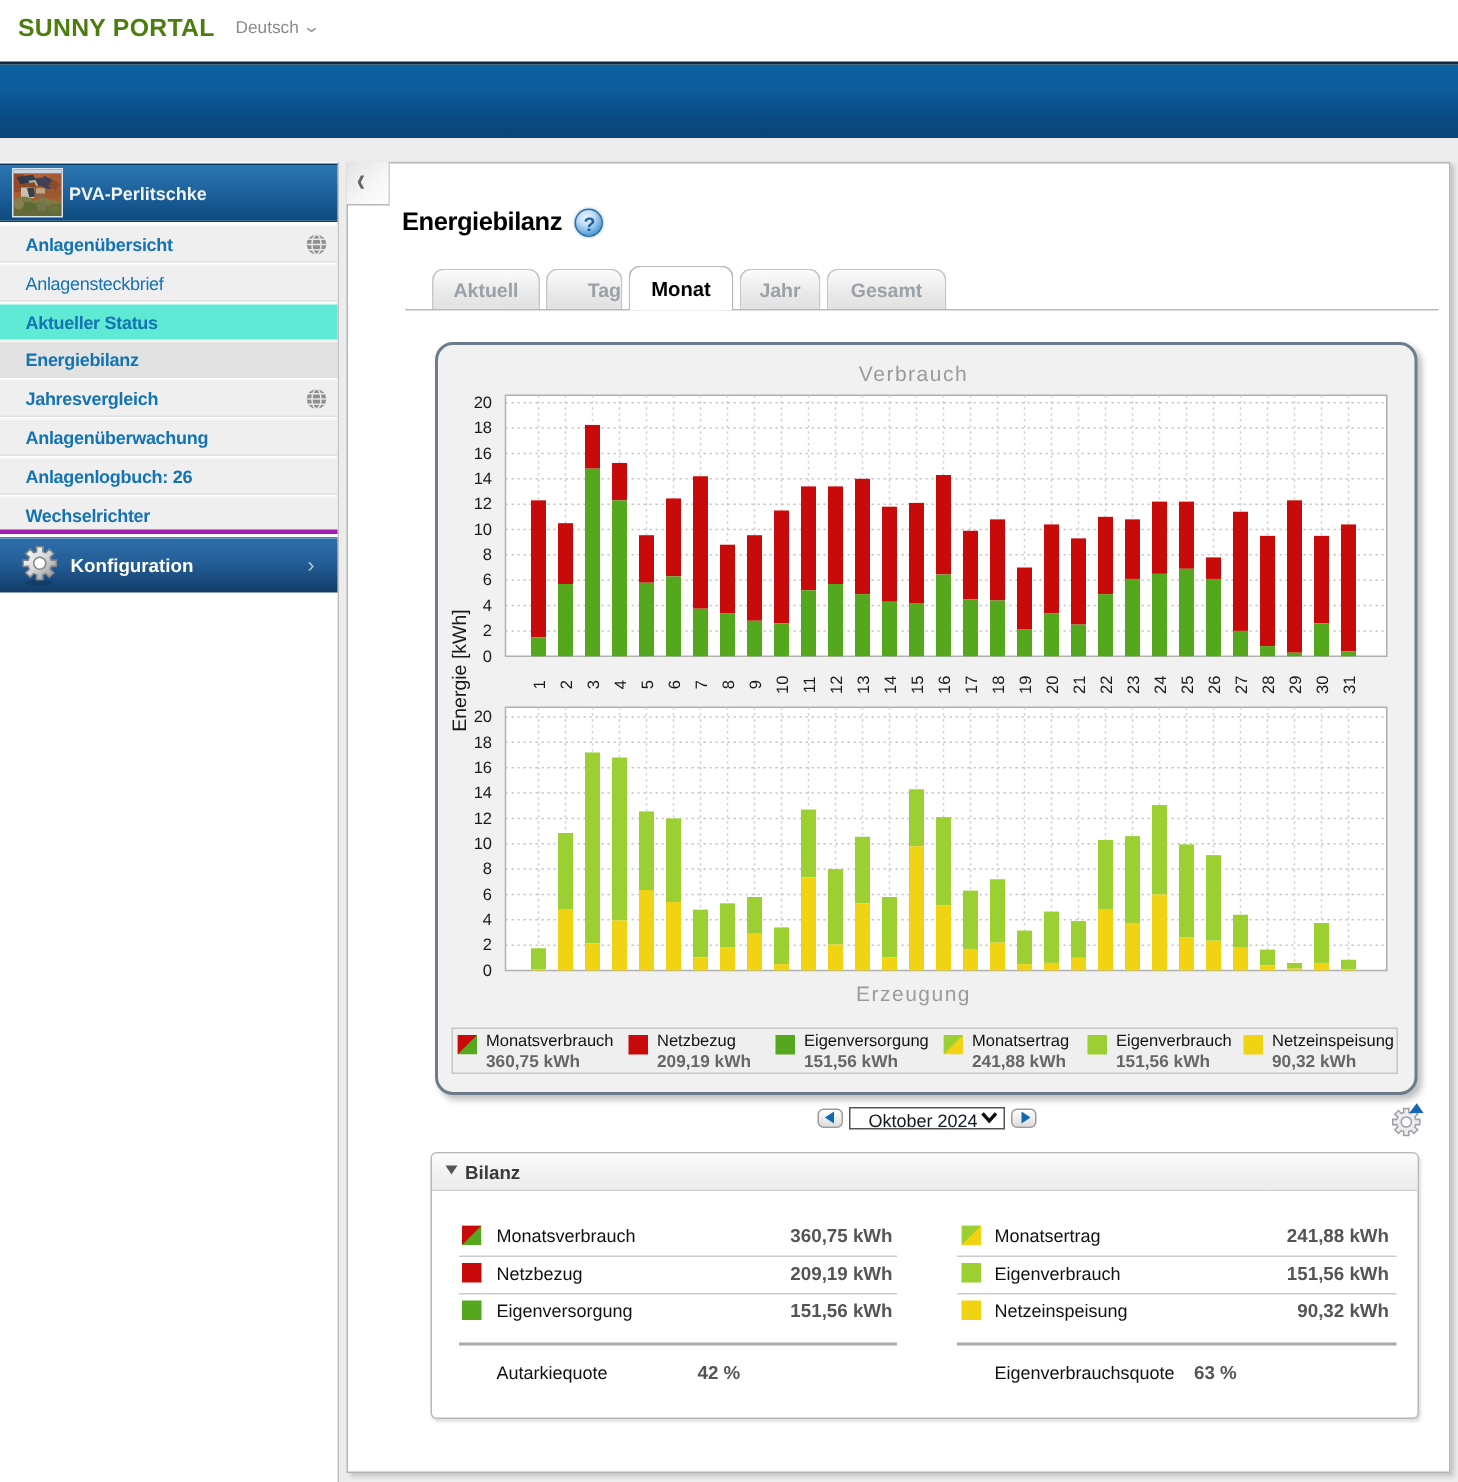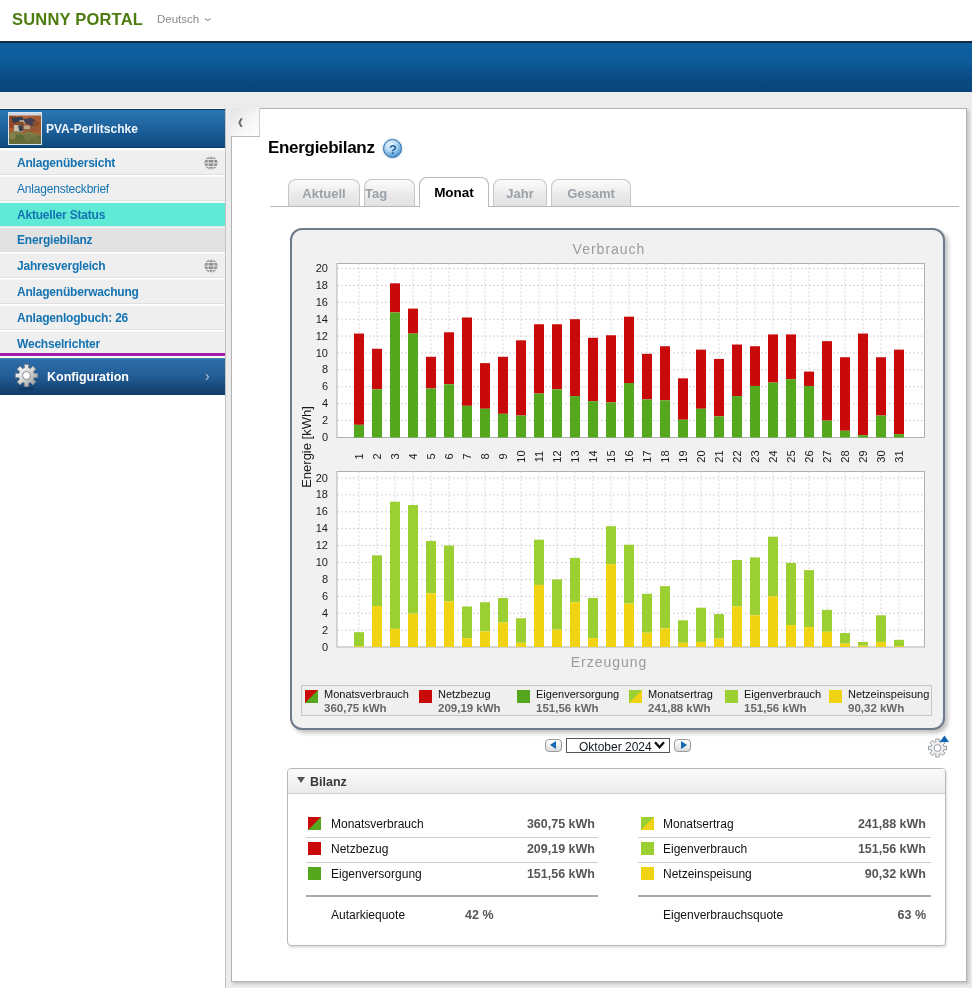--- a/index.html
+++ b/index.html
@@ -97,21 +97,21 @@
 
 <div style="position:absolute;left:231px;top:108px;width:29px;height:29px;background:linear-gradient(135deg,#e3e3e3 0%,#f6f6f6 60%,#fff 100%);border-right:1px solid #cfcfcf;border-bottom:1px solid #b8b8b8"></div>
 <div style="position:absolute;left:238px;top:112px;font-size:15px;font-weight:bold;color:#666;transform:scale(1.1,1.5)">‹</div>
 
 <div style="position:absolute;left:268px;top:138px;font-size:17px;font-weight:bold;color:#000;letter-spacing:-0.3px">Energiebilanz</div>
 <div style="position:absolute;left:383px;top:139px;width:19px;height:19px;border-radius:50%;background:radial-gradient(circle at 40% 30%,#eaf4fd 0%,#bcdcf5 35%,#5ea3d8 70%,#2a72b0 100%);border:1px solid #2a6ca8;box-shadow:0 0 2px rgba(60,120,180,.6)"></div>
 <div style="position:absolute;left:383px;top:142px;width:20px;text-align:center;font-size:13px;font-weight:bold;color:#1d5f9e">?</div>
 
 <div style="position:absolute;left:270px;top:206px;width:689px;height:1px;background:#b9b9b9"></div>
 <div style="position:absolute;left:288px;top:179px;width:72px;height:27px;background:linear-gradient(#fcfcfc,#e9e9e9 60%,#e2e2e2);border:1px solid #c6c6c6;border-bottom:none;border-radius:8px 8px 0 0;text-align:center;line-height:27px;font-size:13px;font-weight:bold;color:#9aa1a8">Aktuell</div>
-<div style="position:absolute;left:364px;top:179px;width:51px;height:27px;background:linear-gradient(#fcfcfc,#e9e9e9 60%,#e2e2e2);border:1px solid #c6c6c6;border-bottom:none;border-radius:8px 8px 0 0;text-align:left;line-height:27px;font-size:13px;font-weight:bold;color:#9aa1a8">Tag</div>
+<div style="position:absolute;left:364px;top:179px;width:51px;height:27px;background:linear-gradient(#fcfcfc,#e9e9e9 60%,#e2e2e2);border:1px solid #c6c6c6;border-bottom:none;border-radius:8px 8px 0 0;text-align:right;line-height:27px;font-size:13px;font-weight:bold;color:#9aa1a8">Tag</div>
 <div style="position:absolute;left:419px;top:177px;width:70px;height:30px;background:#fff;border:1px solid #b9b9b9;border-bottom:none;border-radius:8px 8px 0 0;text-align:center;line-height:29px;font-size:13.5px;font-weight:bold;color:#000">Monat</div>
 <div style="position:absolute;left:493px;top:179px;width:54px;height:27px;background:linear-gradient(#fcfcfc,#e9e9e9 60%,#e2e2e2);border:1px solid #c6c6c6;border-bottom:none;border-radius:8px 8px 0 0;text-align:center;line-height:27px;font-size:13px;font-weight:bold;color:#9aa1a8">Jahr</div>
 <div style="position:absolute;left:551px;top:179px;width:80px;height:27px;background:linear-gradient(#fcfcfc,#e9e9e9 60%,#e2e2e2);border:1px solid #c6c6c6;border-bottom:none;border-radius:8px 8px 0 0;text-align:center;line-height:27px;font-size:13px;font-weight:bold;color:#9aa1a8">Gesamt</div>
 
 <div style="position:absolute;left:290px;top:228px;width:655px;height:502px;background:#f1f1f1;border:2px solid #6e7b8a;border-radius:12px;box-shadow:3px 3px 4px rgba(0,0,0,0.25)"></div>
 <svg width="651" height="498" style="position:absolute;left:292px;top:230px">
 <rect x="45.0" y="33.5" width="587.5" height="174.0" fill="#ffffff" stroke="#b0b0b0" stroke-width="1"></rect>
 <rect x="45.0" y="241.5" width="587.5" height="175.5" fill="#ffffff" stroke="#b0b0b0" stroke-width="1"></rect>
 <text x="36" y="211.0" font-size="11" fill="#1a1a1a" text-anchor="end" font-family="Liberation Sans, sans-serif">0</text>
 <text x="36" y="420.5" font-size="11" fill="#1a1a1a" text-anchor="end" font-family="Liberation Sans, sans-serif">0</text>
@@ -441,18 +441,18 @@
   </svg>
 <div style="position:absolute;left:663px;top:817px;font-size:12px;color:#111">Monatsertrag</div>
 <div style="position:absolute;left:796px;top:817px;width:130px;text-align:right;font-size:12.5px;font-weight:bold;color:#555">241,88 kWh</div>
 <div style="position:absolute;left:641px;top:842px;width:13px;height:13px;background:#9ccf31"></div>
 <div style="position:absolute;left:663px;top:842px;font-size:12px;color:#111">Eigenverbrauch</div>
 <div style="position:absolute;left:796px;top:842px;width:130px;text-align:right;font-size:12.5px;font-weight:bold;color:#555">151,56 kWh</div>
 <div style="position:absolute;left:641px;top:867px;width:13px;height:13px;background:#f0d312"></div>
 <div style="position:absolute;left:663px;top:867px;font-size:12px;color:#111">Netzeinspeisung</div>
 <div style="position:absolute;left:796px;top:867px;width:130px;text-align:right;font-size:12.5px;font-weight:bold;color:#555">90,32 kWh</div>
 <div style="position:absolute;left:663px;top:908px;font-size:12px;color:#111">Eigenverbrauchsquote</div>
-<div style="position:absolute;left:796px;top:908px;width:130px;text-align:right;font-size:12.5px;font-weight:bold;color:#555">63 %</div>
+<div style="position:absolute;left:796px;top:908px;width:130px;font-size:12.5px;font-weight:bold;color:#555">63 %</div>
 <div style="position:absolute;left:306px;top:837px;width:292px;height:1px;background:#ccc"></div>
 <div style="position:absolute;left:306px;top:862px;width:292px;height:1px;background:#ccc"></div>
 <div style="position:absolute;left:306px;top:895px;width:292px;height:2px;background:#aaa"></div>
 <div style="position:absolute;left:638px;top:837px;width:293px;height:1px;background:#ccc"></div>
 <div style="position:absolute;left:638px;top:862px;width:293px;height:1px;background:#ccc"></div>
 <div style="position:absolute;left:638px;top:895px;width:293px;height:2px;background:#aaa"></div>
 </body></html>

